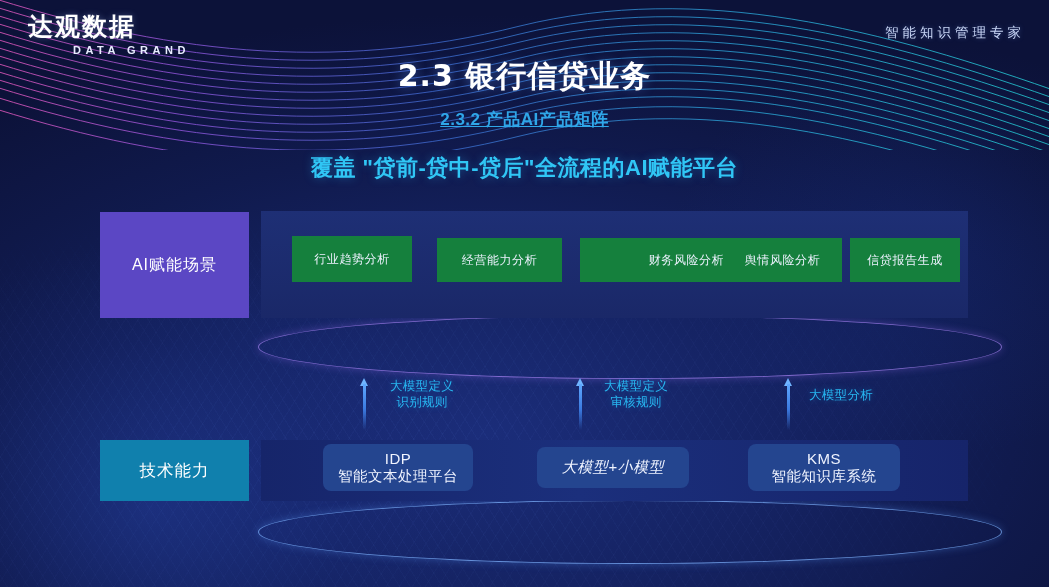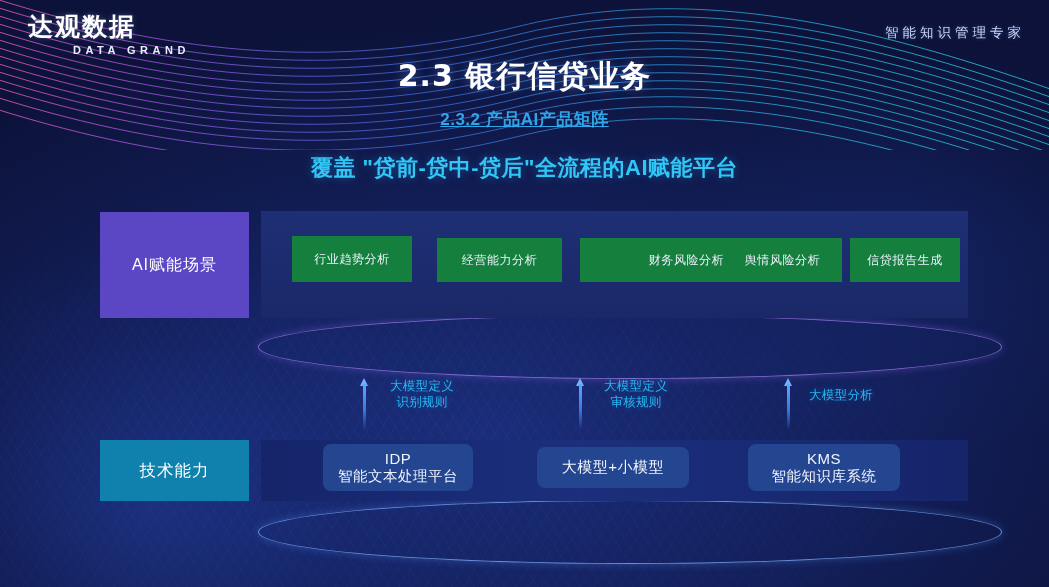--- a/index.html
+++ b/index.html
@@ -114,21 +114,21 @@
   }
   .tech-box{
     position:absolute;top:444px;height:47px;
     background:#24458f;
     display:flex;flex-direction:column;align-items:center;justify-content:center;
     color:#f0f4ff;line-height:1.12;letter-spacing:.5px;border-radius:8px;
   }
   .tech-box .l1{font-size:15px;}
   .tech-box .l2{font-size:14.5px;}
   .tb0{left:323px;width:150px;}
-  .tb1{left:537px;width:152px;top:447px;height:41px;justify-content:center;}
+  .tb1{left:537px;width:152px;top:447px;height:41px;justify-content:center;font-style:italic;}
   .tb2{left:748px;width:152px;}
 
   
   .arrow{position:absolute;width:4px;height:52px;}
   .arrow .shaft{
     position:absolute;left:1px;top:6px;width:2.5px;height:46px;
     background:linear-gradient(180deg,#5ea8ff 0%,#3b7ae0 55%,rgba(40,80,180,0) 100%);
   }
   .arrow .head{
     position:absolute;left:-2px;top:0;width:0;height:0;

